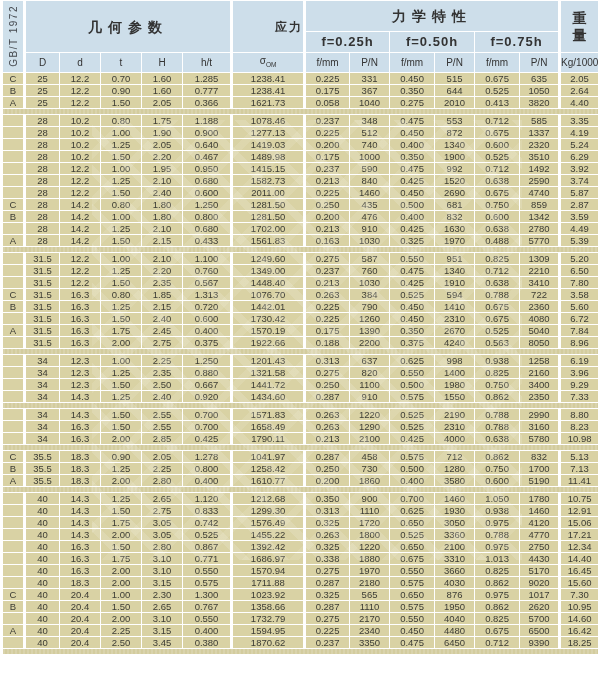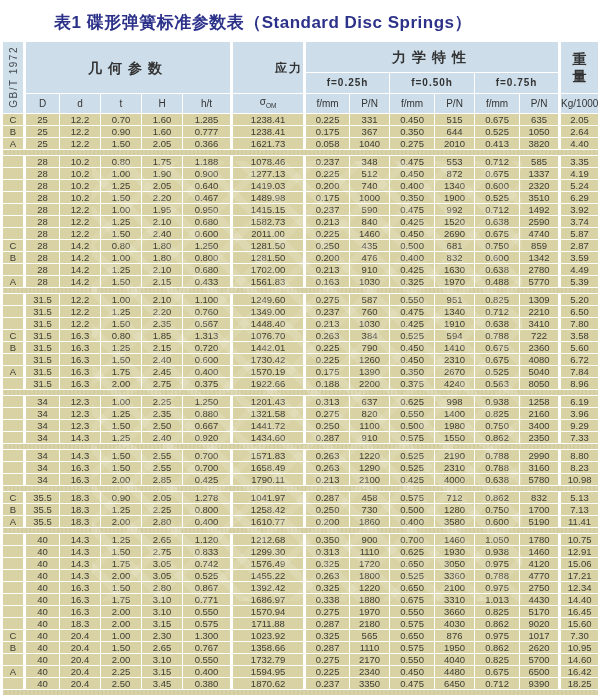--- a/index.html
+++ b/index.html
@@ -16,21 +16,21 @@
   .table-wrap{position:relative;margin:0 2px;}
   table{border-collapse:collapse;width:596px;table-layout:fixed;}
   th,td{
     border:1px solid rgba(255,255,255,0.75);
     padding:0;text-align:center;white-space:nowrap;overflow:hidden;
     font-size:9.5px;line-height:11px;height:11px;color:#3c3c34;
   }
   thead th{background:#cddeea;color:#333333;font-weight:bold;}
   th.group-hd{font-size:14px;letter-spacing:6px;height:30px;line-height:30px;}
   th.stress-hd{font-size:12px;letter-spacing:2px;text-align:right;}
-  th.defl-hd{font-size:10px;letter-spacing:1px;height:20px;line-height:20px;font-weight:bold;}
+  th.defl-hd{font-size:13px;letter-spacing:1px;height:20px;line-height:20px;font-weight:bold;}
   th.col-hd{font-size:10px;height:15px;line-height:15px;font-weight:normal;}
   th.gbt-cell{background:#cfe0eb;vertical-align:middle;}
   .gbt-text{
     display:inline-block;writing-mode:vertical-rl;transform:rotate(180deg);
     font-size:10px;font-weight:normal;color:#45494f;letter-spacing:1.5px;
   }
   .weight-hd div{font-size:14px;font-weight:bold;line-height:17px;letter-spacing:0;}
   tbody td{background:#d9d2a4;}
   tbody td.lab{background:#d9d2a4;font-size:9.5px;}
   tr.sep td{
@@ -46,21 +46,20 @@
     background:
       repeating-linear-gradient(45deg,rgba(255,255,255,0) 0 20px,rgba(255,255,255,0.14) 20px 28px),
       repeating-linear-gradient(-45deg,rgba(255,255,255,0) 0 26px,rgba(255,255,255,0.10) 26px 33px);
     transform:rotate(0deg);
   }
 </style>
 </head>
 <body>
 
 <div>
-  <div class="page-title">表1  碟形弹簧标准参数表（Standard Disc Springs）</div>
 
   <div class="table-wrap">
     <table>
       <colgroup>
         <col style="width:22px">
           <col style="width:35px">
           <col style="width:41px">
         <col style="width:41px">
           <col style="width:41px">
           <col style="width:49px">

